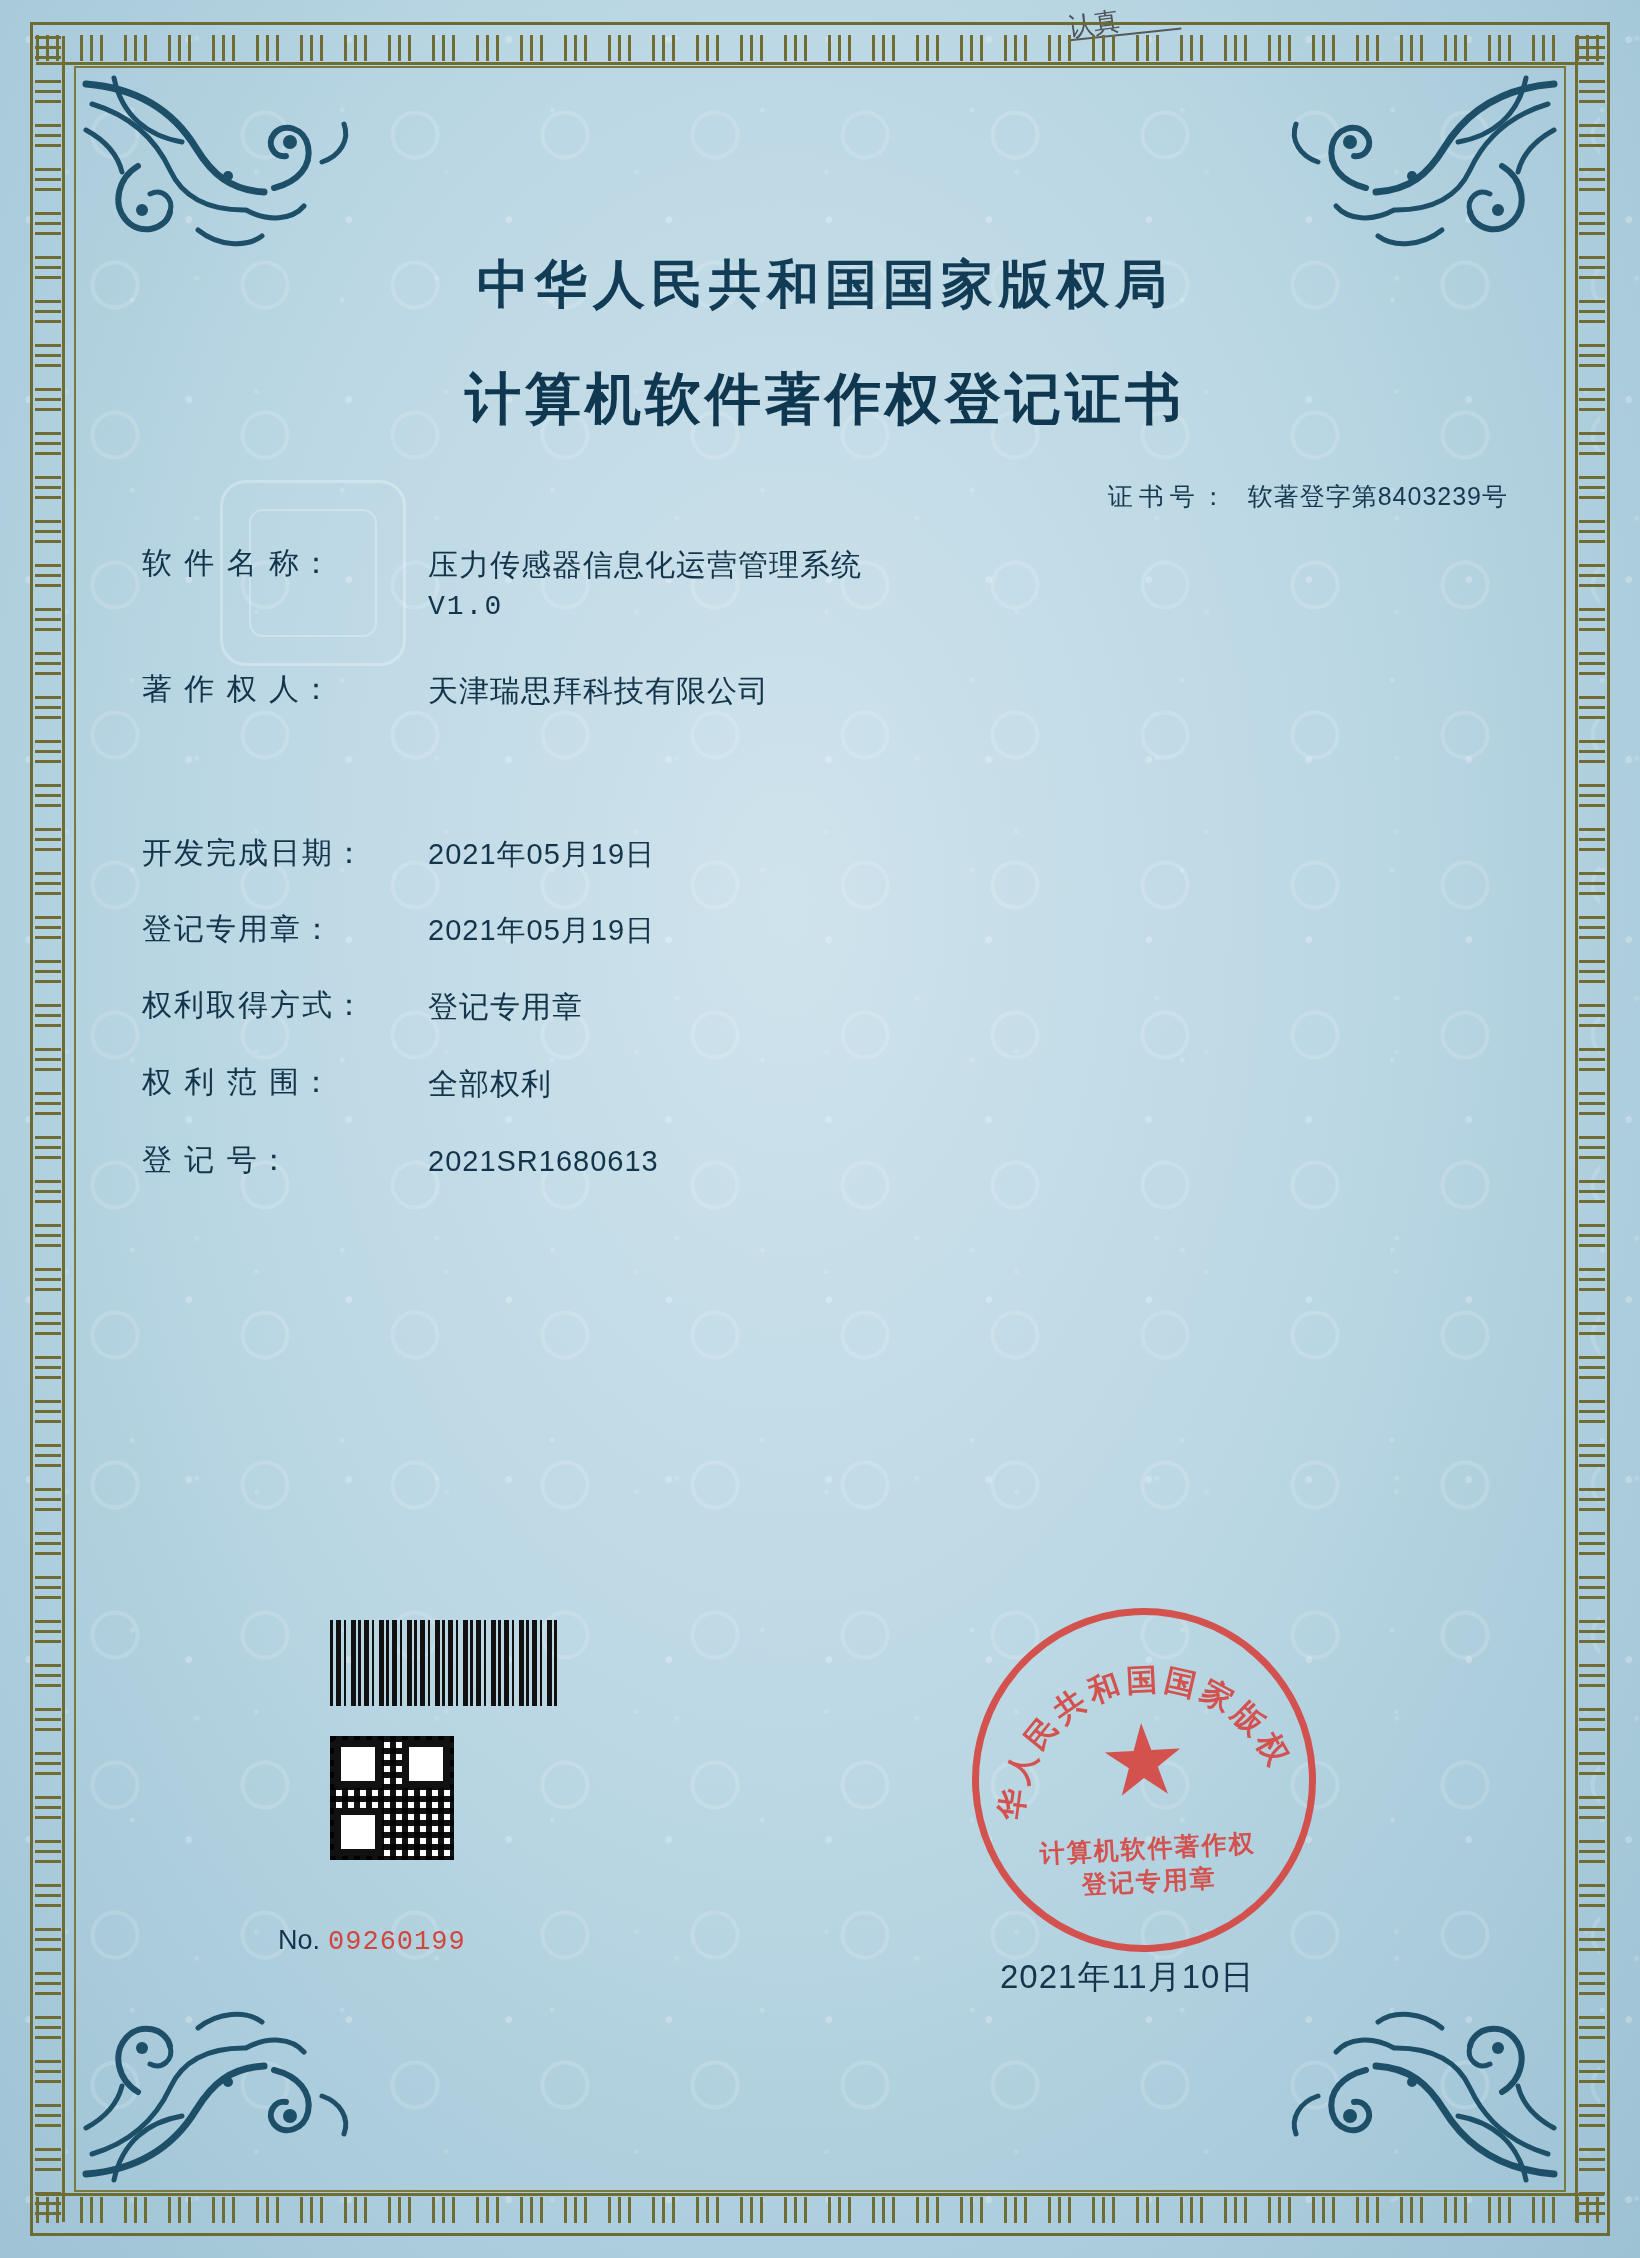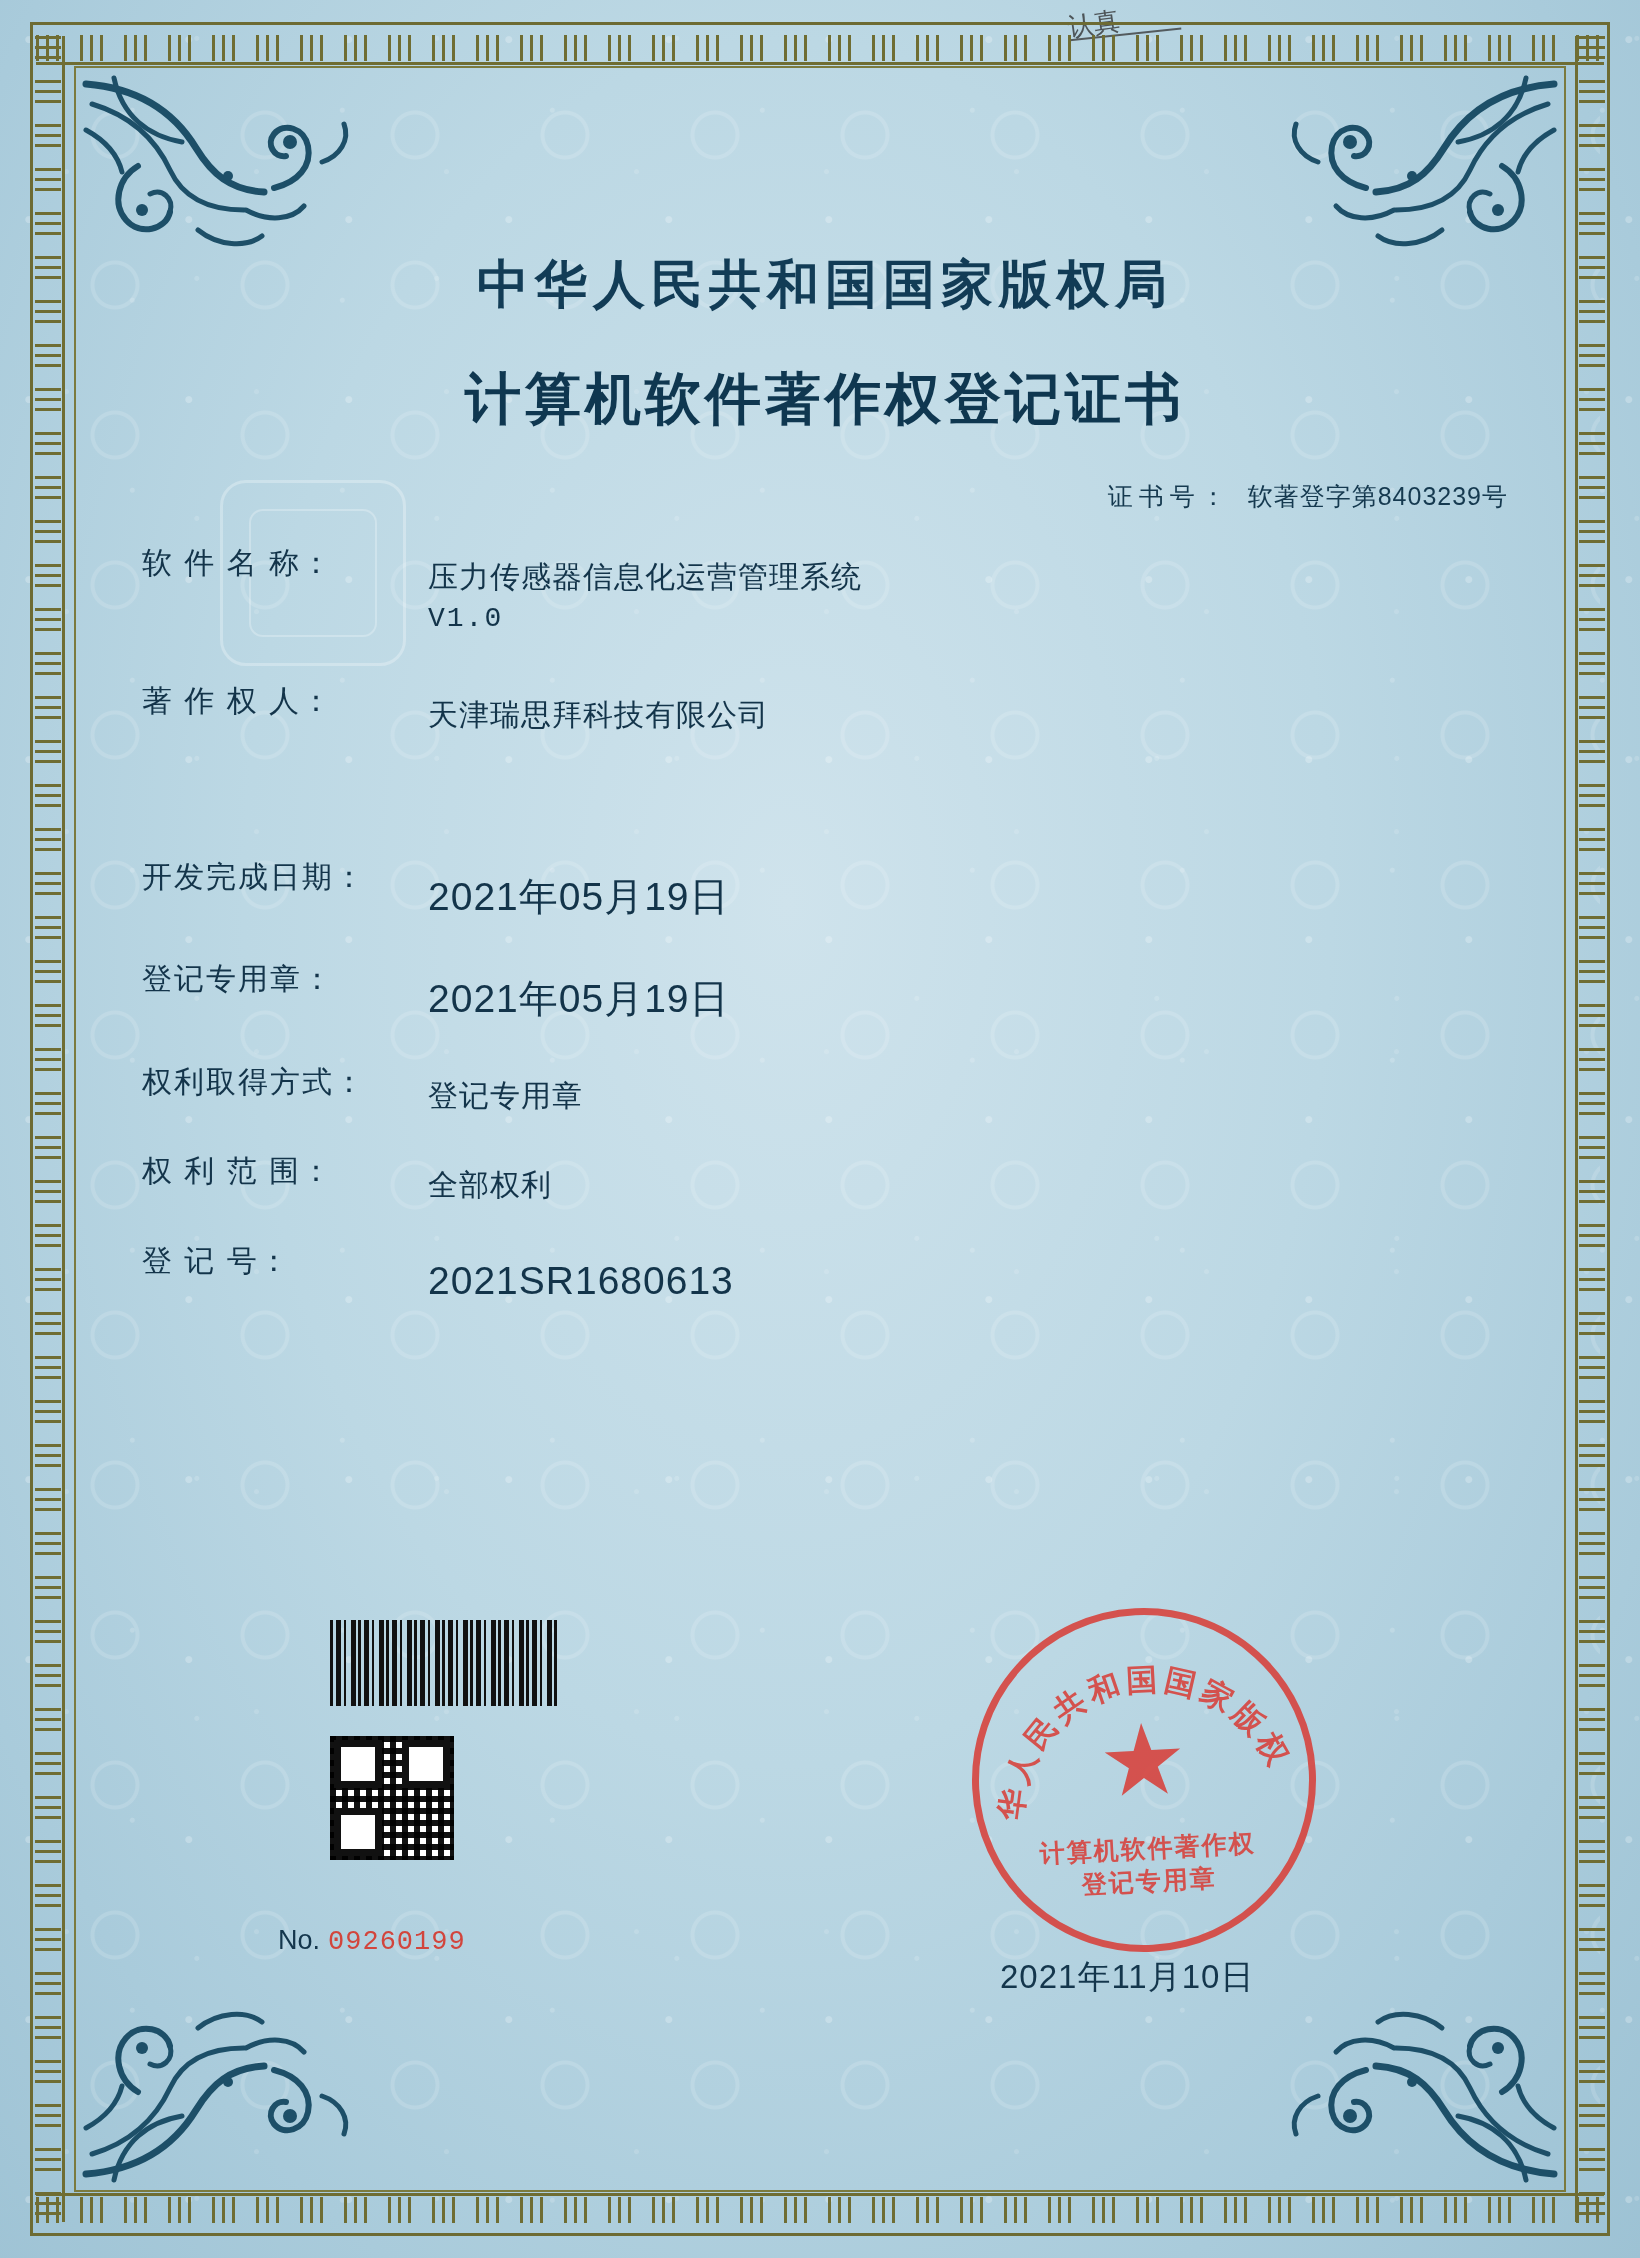--- a/index.html
+++ b/index.html
@@ -169,34 +169,33 @@
     flex: 0 0 250px;
     font-size: 30px;
     letter-spacing: 2px;
     white-space: pre;
   }
   .field-value {
     font-size: 30px;
     line-height: 1.45;
     letter-spacing: 1px;
     color: #13344a;
-    margin-top: 12px;
   }
   .field-value .line2 {
     display: block;
     font-family: "Liberation Mono", monospace;
     font-size: 28px;
     letter-spacing: 2px;
   }
 
   .row-tight { margin-bottom: 42px; }
 
   .mono-val {
     font-family: "Liberation Sans", sans-serif;
-    font-size: 39px;
+    font-size: 29px;
     letter-spacing: 1px;
   }
 
   
   .legal {
     margin-top: 46px;
     padding-left: 22px;
     padding-right: 10px;
     font-family: "Liberation Sans", sans-serif;
     font-size: 31px;

